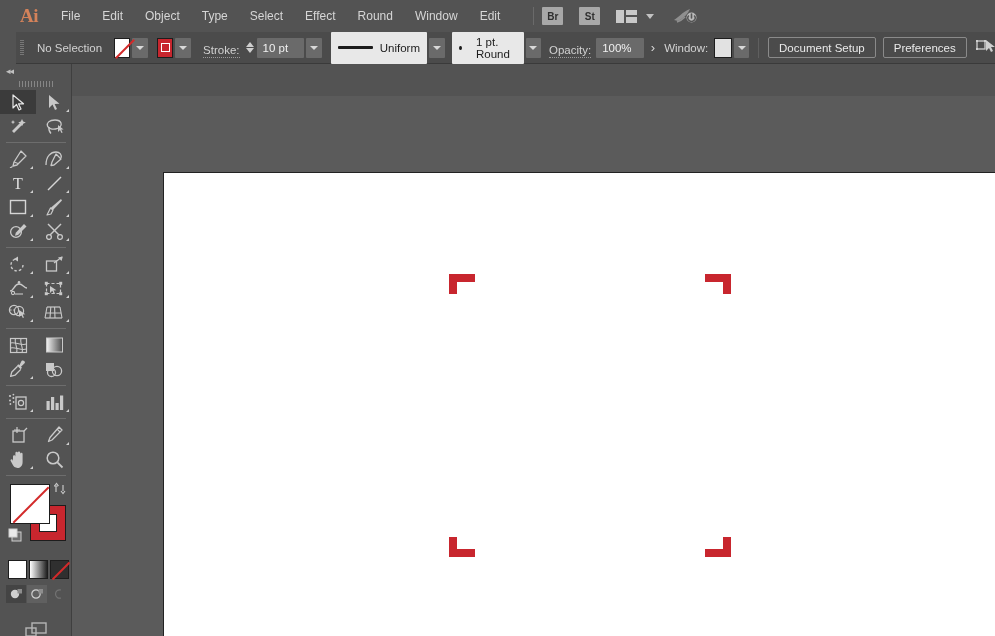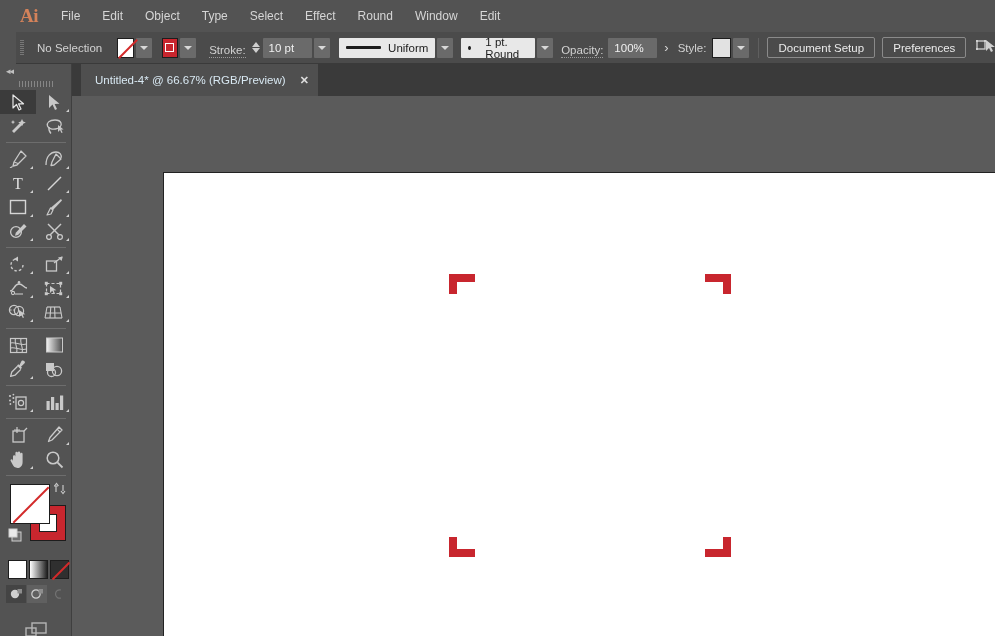--- a/index.html
+++ b/index.html
@@ -70,21 +70,21 @@
     border-right: 4px solid transparent; border-top: 4px solid #d8d8d8; }
   .stepper { display: flex; flex-direction: column; gap: 1px; margin: 0 3px 0 6px; }
   .stepper .up { width:0;height:0;border-left:4px solid transparent;border-right:4px solid transparent;border-bottom:5px solid #cfcfcf; }
   .stepper .dn { width:0;height:0;border-left:4px solid transparent;border-right:4px solid transparent;border-top:5px solid #cfcfcf; }
   .field {
     height: 20px; background: #6a6a6a; color: #f0f0f0; font-size: 11.5px;
     display: flex; align-items: center; padding: 0 6px; border-radius: 1px;
   }
   .field-light {
     height: 20px; background: #e8e8e8; color: #1c1c1c; font-size: 11.5px;
-    display: flex; align-items: center; padding: 4px 7px; border-radius: 1px;
+    display: flex; align-items: center; padding: 16px 7px; border-radius: 1px;
   }
   .profile-line { width: 74px; height: 3px; background: #1c1c1c; margin-right: 7px;
     border-radius: 1px; }
   .brush-dot { width: 4px; height: 4px; border-radius: 50%; background: #1c1c1c; margin-right: 14px; }
   .chev-r { color: #d8d8d8; font-size: 13px; margin: 0 7px; }
   .style-swatch { width: 22px; height: 20px; background: #e2e2e2; border: 1px solid #1d1d1d; }
   .cb-sep { width: 1px; height: 20px; background: #5f5f5f; margin: 0 9px; }
   .cb-button {
     height: 21px; background: #4b4b4b; border: 1px solid #8a8a8a; border-radius: 2px;
     color: #eaeaea; font-size: 11.5px; display: flex; align-items: center;
@@ -188,20 +188,42 @@
     <div class="menu-item">File</div>
     <div class="menu-item">Edit</div>
     <div class="menu-item">Object</div>
     <div class="menu-item">Type</div>
     <div class="menu-item">Select</div>
     <div class="menu-item">Effect</div>
     <div class="menu-item">Round</div>
     <div class="menu-item">Window</div>
     <div class="menu-item">Edit</div>
 
+    <div class="menubar-right">
+      <div class="mb-sep"></div>
+      <div class="sq-btn">Br</div>
+      <div class="sq-btn">St</div>
+      <div class="arrange-ico">
+        <div class="l"></div>
+        <div class="r">
+            <i></i>
+            <i></i>
+          </div>
+      </div>
+      <div class="chev-d"></div>
+      <div class="rocket">
+        <svg width="26" height="18" viewBox="0 0 26 18">
+          <path d="M2 13 C6 11 10 5 18 2 C16 7 12 11 6 14 Z" fill="#8f8f8f"></path>
+          <path d="M5 15 C8 14 11 12 13 10" stroke="#8f8f8f" stroke-width="1.6" fill="none"></path>
+          <circle cx="19.5" cy="10.5" r="5" fill="#b9b9b9"></circle>
+          <path d="M19.5 7 v4" stroke="#555" stroke-width="1.6" stroke-linecap="round"></path>
+          <path d="M16.8 8.4 a3.6 3.6 0 1 0 5.4 0" stroke="#555" stroke-width="1.5" fill="none"></path>
+        </svg>
+      </div>
+    </div>
   </div>
 
   <div class="controlbar">
     <div class="grip"></div>
 
     <div class="cb-label" style="width:108px;padding-left:8px">No Selection</div>
 
     <div class="swatch-box swatch-none"></div>
     <div class="dd-btn">
       <div class="chev-s"></div>
@@ -246,21 +268,21 @@
     </div>
     <div class="dd-btn">
       <div class="chev-s"></div>
     </div>
 
     <div style="width:10px"></div>
     <div class="cb-label u">Opacity:</div>
     <div class="field" style="width:58px;margin-left:5px">100%</div>
     <div class="chev-r">›</div>
 
-    <div class="cb-label" style="margin-left:2px">Style:</div>
+    <div class="cb-label" style="margin-left:2px">Window:</div>
     <div class="style-swatch" style="margin-left:6px"></div>
     <div class="dd-btn">
       <div class="chev-s"></div>
     </div>
 
     <div class="cb-sep"></div>
 
     <div class="cb-button">Document Setup</div>
     <div style="width:9px"></div>
     <div class="cb-button">Preferences</div>
@@ -271,26 +293,20 @@
         <rect x="1" y="3" width="8" height="8" fill="none" stroke="#cfcfcf" stroke-width="1.3"></rect>
         <rect x="0" y="2" width="2" height="2" fill="#cfcfcf"></rect>
         <rect x="8" y="2" width="2" height="2" fill="#cfcfcf"></rect>
         <rect x="0" y="10" width="2" height="2" fill="#cfcfcf"></rect>
         <path d="M10 2 l0 11 l3 -3 l2 4 l2 -1 l-2 -4 l4 0 Z" fill="#cfcfcf"></path>
       </svg>
     </div>
     <div class="chev-d" style="margin-left:7px"></div>
   </div>
 
-  <div class="tabbar">
-    <div class="doc-tab">
-      <span class="ttl">Untitled-4* @ 66.67% (RGB/Preview)</span>
-      <span class="tab-close">✕</span>
-    </div>
-  </div>
 
   <div class="toolbar">
     <div class="tb-collapse">◂◂</div>
     <div class="tb-grip">
         <i></i>
       </div>
 
     <div class="tool-grid">
 
       <div class="tool active">

